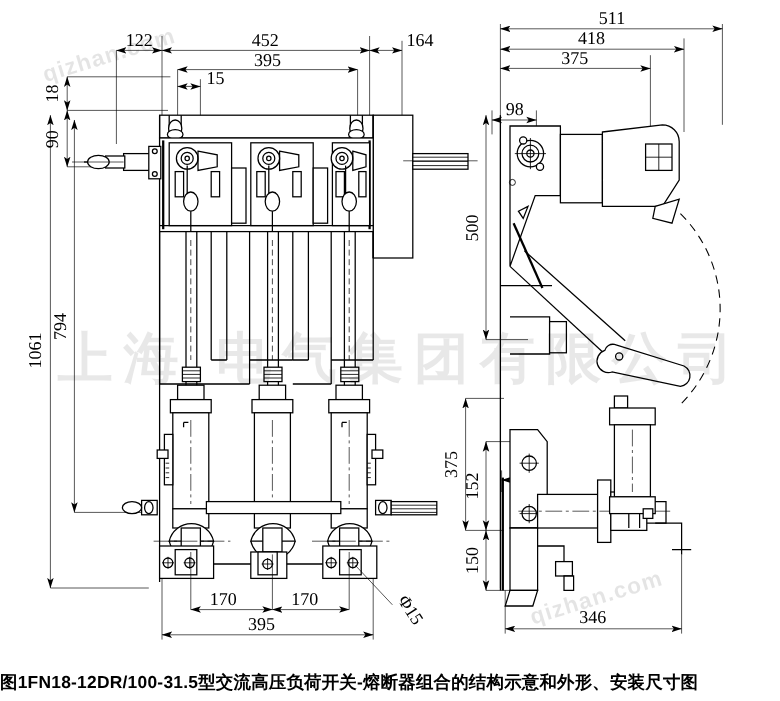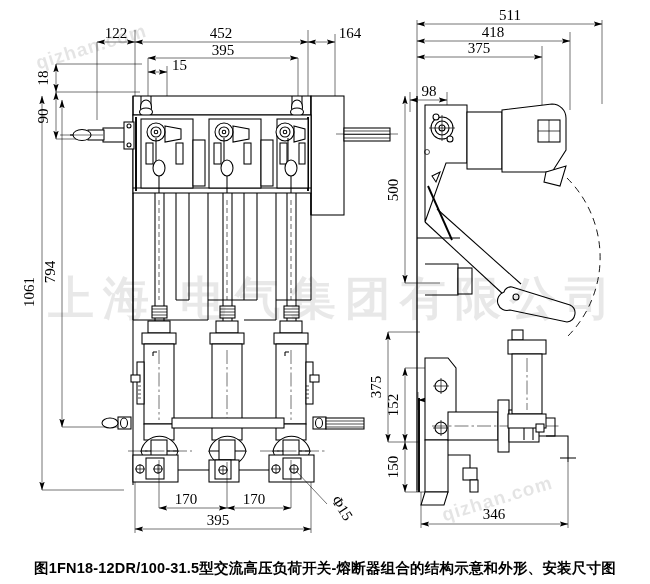--- a/index.html
+++ b/index.html
@@ -3,21 +3,21 @@
 <meta charset="utf-8">
 <title>FN18-12DR Drawing</title>
 <style>
   html,body{margin:0;padding:0;background:#ffffff;}
   body{width:650px;height:584px;overflow:hidden;
        font-family:"Liberation Serif", serif; color:#000;}
   #root{position:relative;width:650px;height:584px;background:#fff;}
   svg#dwg{position:absolute;left:0;top:0;width:650px;height:584px;display:block;}
 
   .caption{
-    position:absolute; left:0; bottom:6px; width:650px; text-align:center;
+    position:absolute; left:0; bottom:6px; width:578px; text-align:center;
     font-family:"Liberation Sans", sans-serif;
     font-size:14.5px; font-weight:700; letter-spacing:.2px; color:#000;
     white-space:nowrap;
   }
   .wm{
     position:absolute; pointer-events:none; user-select:none;
     font-family:"Liberation Sans", sans-serif;
     color:#000; opacity:.085; font-weight:700; white-space:nowrap;
   }
   #wm-main{left:48px; top:268px; font-size:46px; letter-spacing:9px;}

